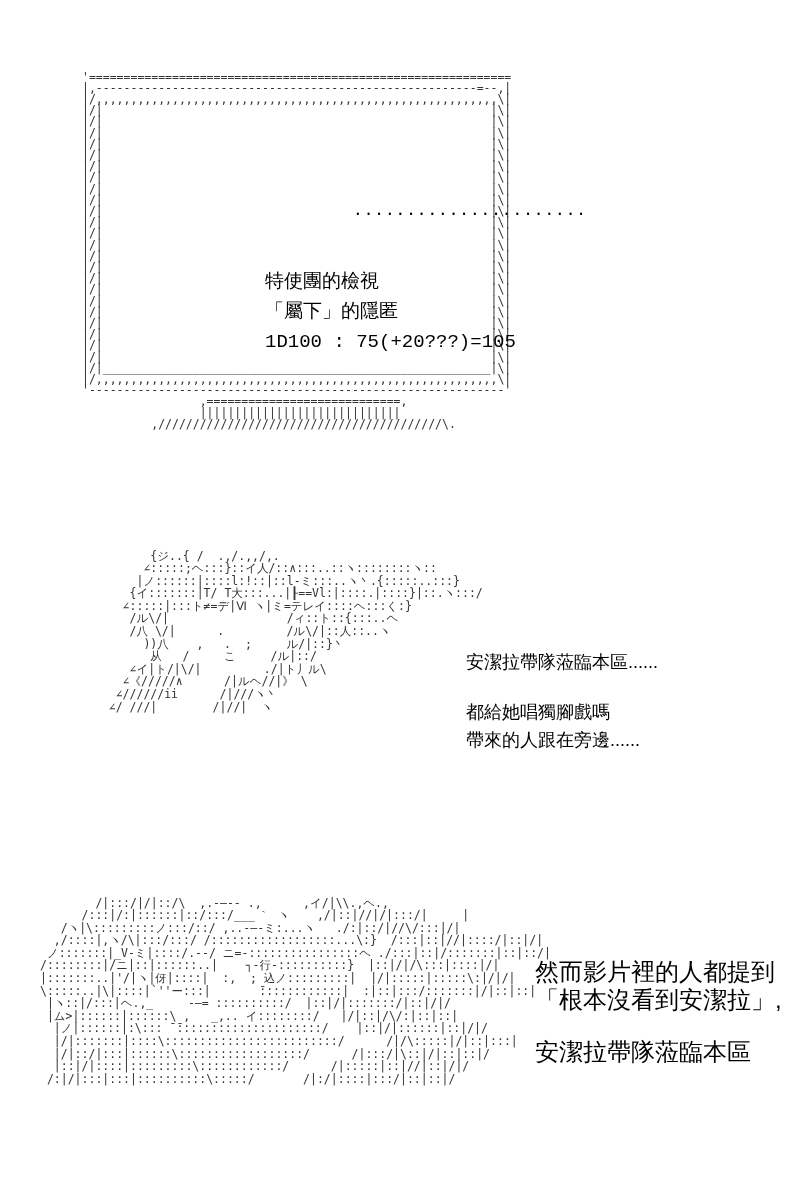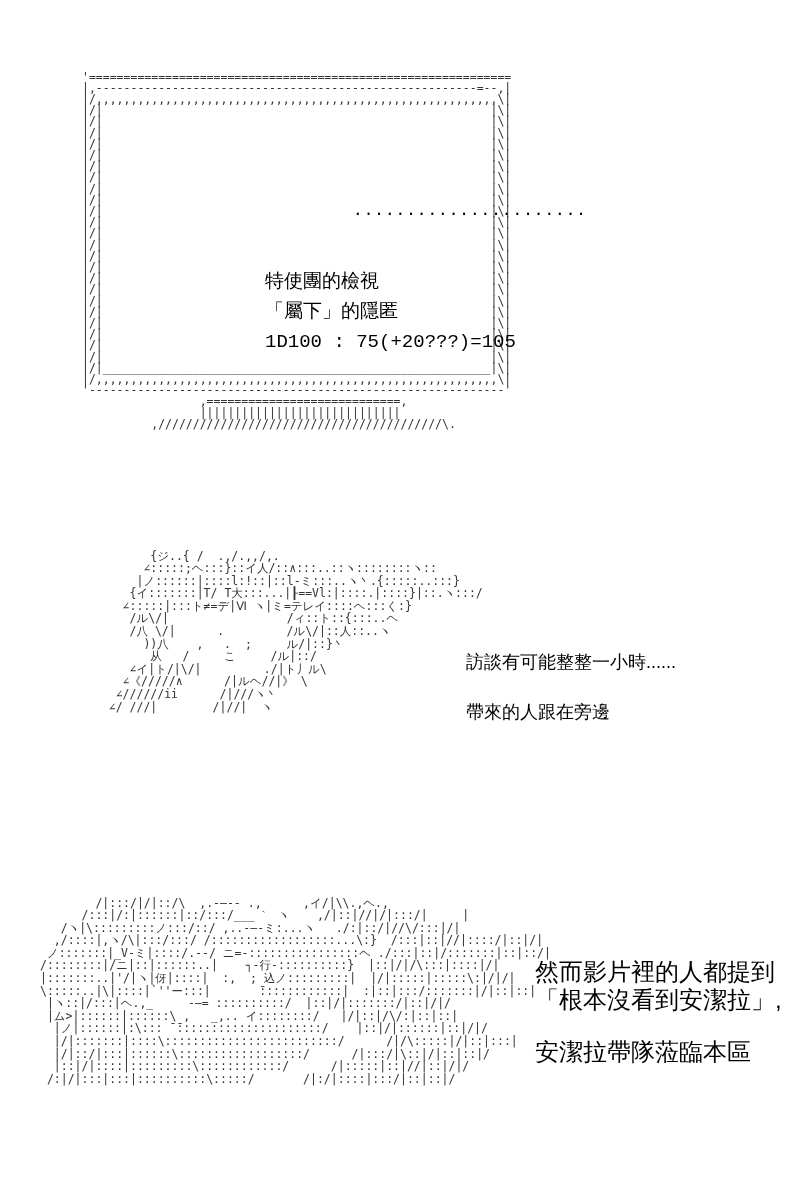--- a/index.html
+++ b/index.html
@@ -179,24 +179,25 @@
       /ル\/|                 /ィ::ト::{:::..ヘ
       /八 \/|      .         /ル\/|::人::..ヽ
         ))八    ,   .  ;     ル/|::}丶
          从   /     こ     /ル|::/
       ∠イ|ト/|\/|         ./|ト丿ル\
      ∠《/////∧      /|ルヘ//|》 \
     ∠//////ii      /|///ヽ丶
    ∠/ ///|        /|//|  ヽ</pre>
   <div id="panel-two-dialogue">
     <span class="para">
-      <span class="line">訪談有可能整整一小時......</span>
-    </span>
-    <span class="para">
-      <span class="line">帶來的人跟在旁邊</span>
+      <span class="line">安潔拉帶隊蒞臨本區......</span>
+    </span>
+    <span class="para">
+      <span class="line">都給她唱獨腳戲嗎</span>
+      <span class="line">帶來的人跟在旁邊......</span>
     </span>
   </div>
 </div>
 
 <div id="panel-three">
   <pre class="ascii" id="char-two-art">        /|:::/|/|::/\  ,.-―‐- .,      ,イ/|\\.,ヘ.,
       /:::|/:|::::::|::/:::/___ `゙ヽ    ,/|::|//|/|:::/|     |
    /ヽ|\:::::::::ノ:::/::/ ,..-―-ミ:...ヽ   ./:|::/|//\/:::|/|
   ,/::::|,ヽ/\|:::/:::/ /::::::::::::::::::...\:}  /:::|::|//|::::/|::|/|
  ノ:::::::|_V-ミ|::::/.-‐/ ニ=-::::::::::::::::ヘ ./:::|::|/:::::::|::|::/|

